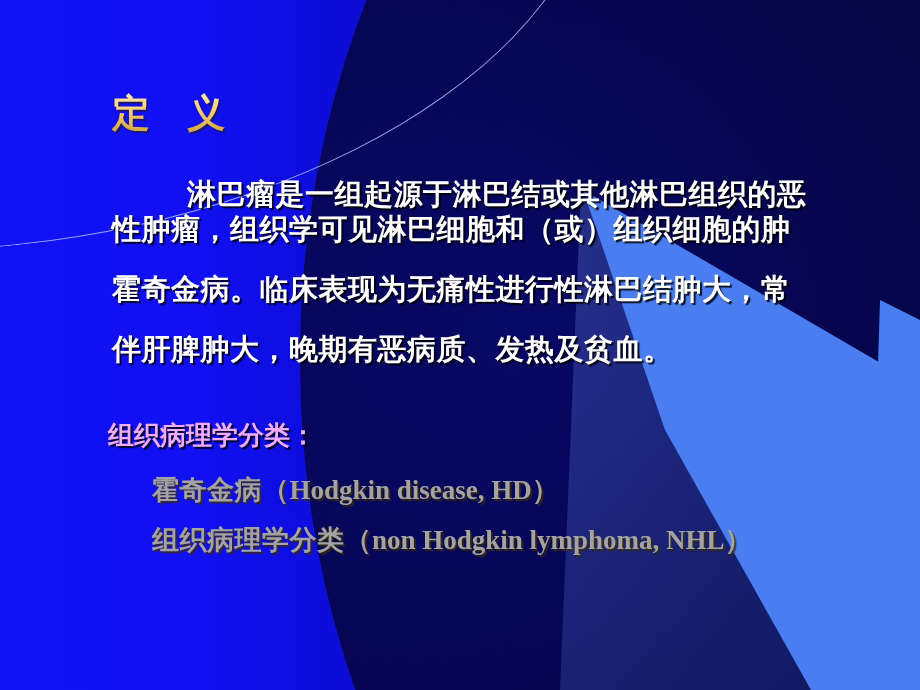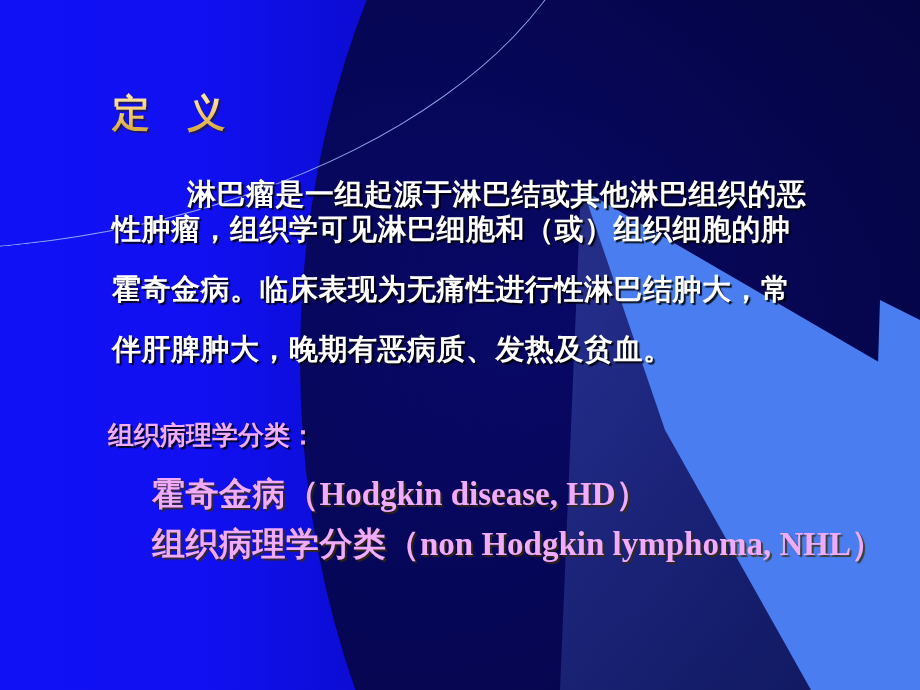--- a/index.html
+++ b/index.html
@@ -114,23 +114,23 @@
     top: 418px;
     font-family: "DejaVu Sans", sans-serif;
     font-size: 26px;
     font-weight: bold;
     color: #f0abfc;
     text-shadow: 2px 2px 1px rgba(0,0,0,0.85);
     white-space: nowrap;
   }
   .class-line {
     position: absolute;
-    font-size: 33px;
+    font-size: 27px;
     font-weight: bold;
-    color: #f0abfc;
+    color: #a3a3a3;
     text-shadow: 2px 2px 1px rgba(60,45,0,0.8);
     white-space: nowrap;
   }
   .class-line .cjk {
     font-family: "DejaVu Sans", sans-serif;
     letter-spacing: 0.5px;
   }
   .class-line .latin {
     font-family: "Liberation Serif", "DejaVu Serif", serif;
   }

